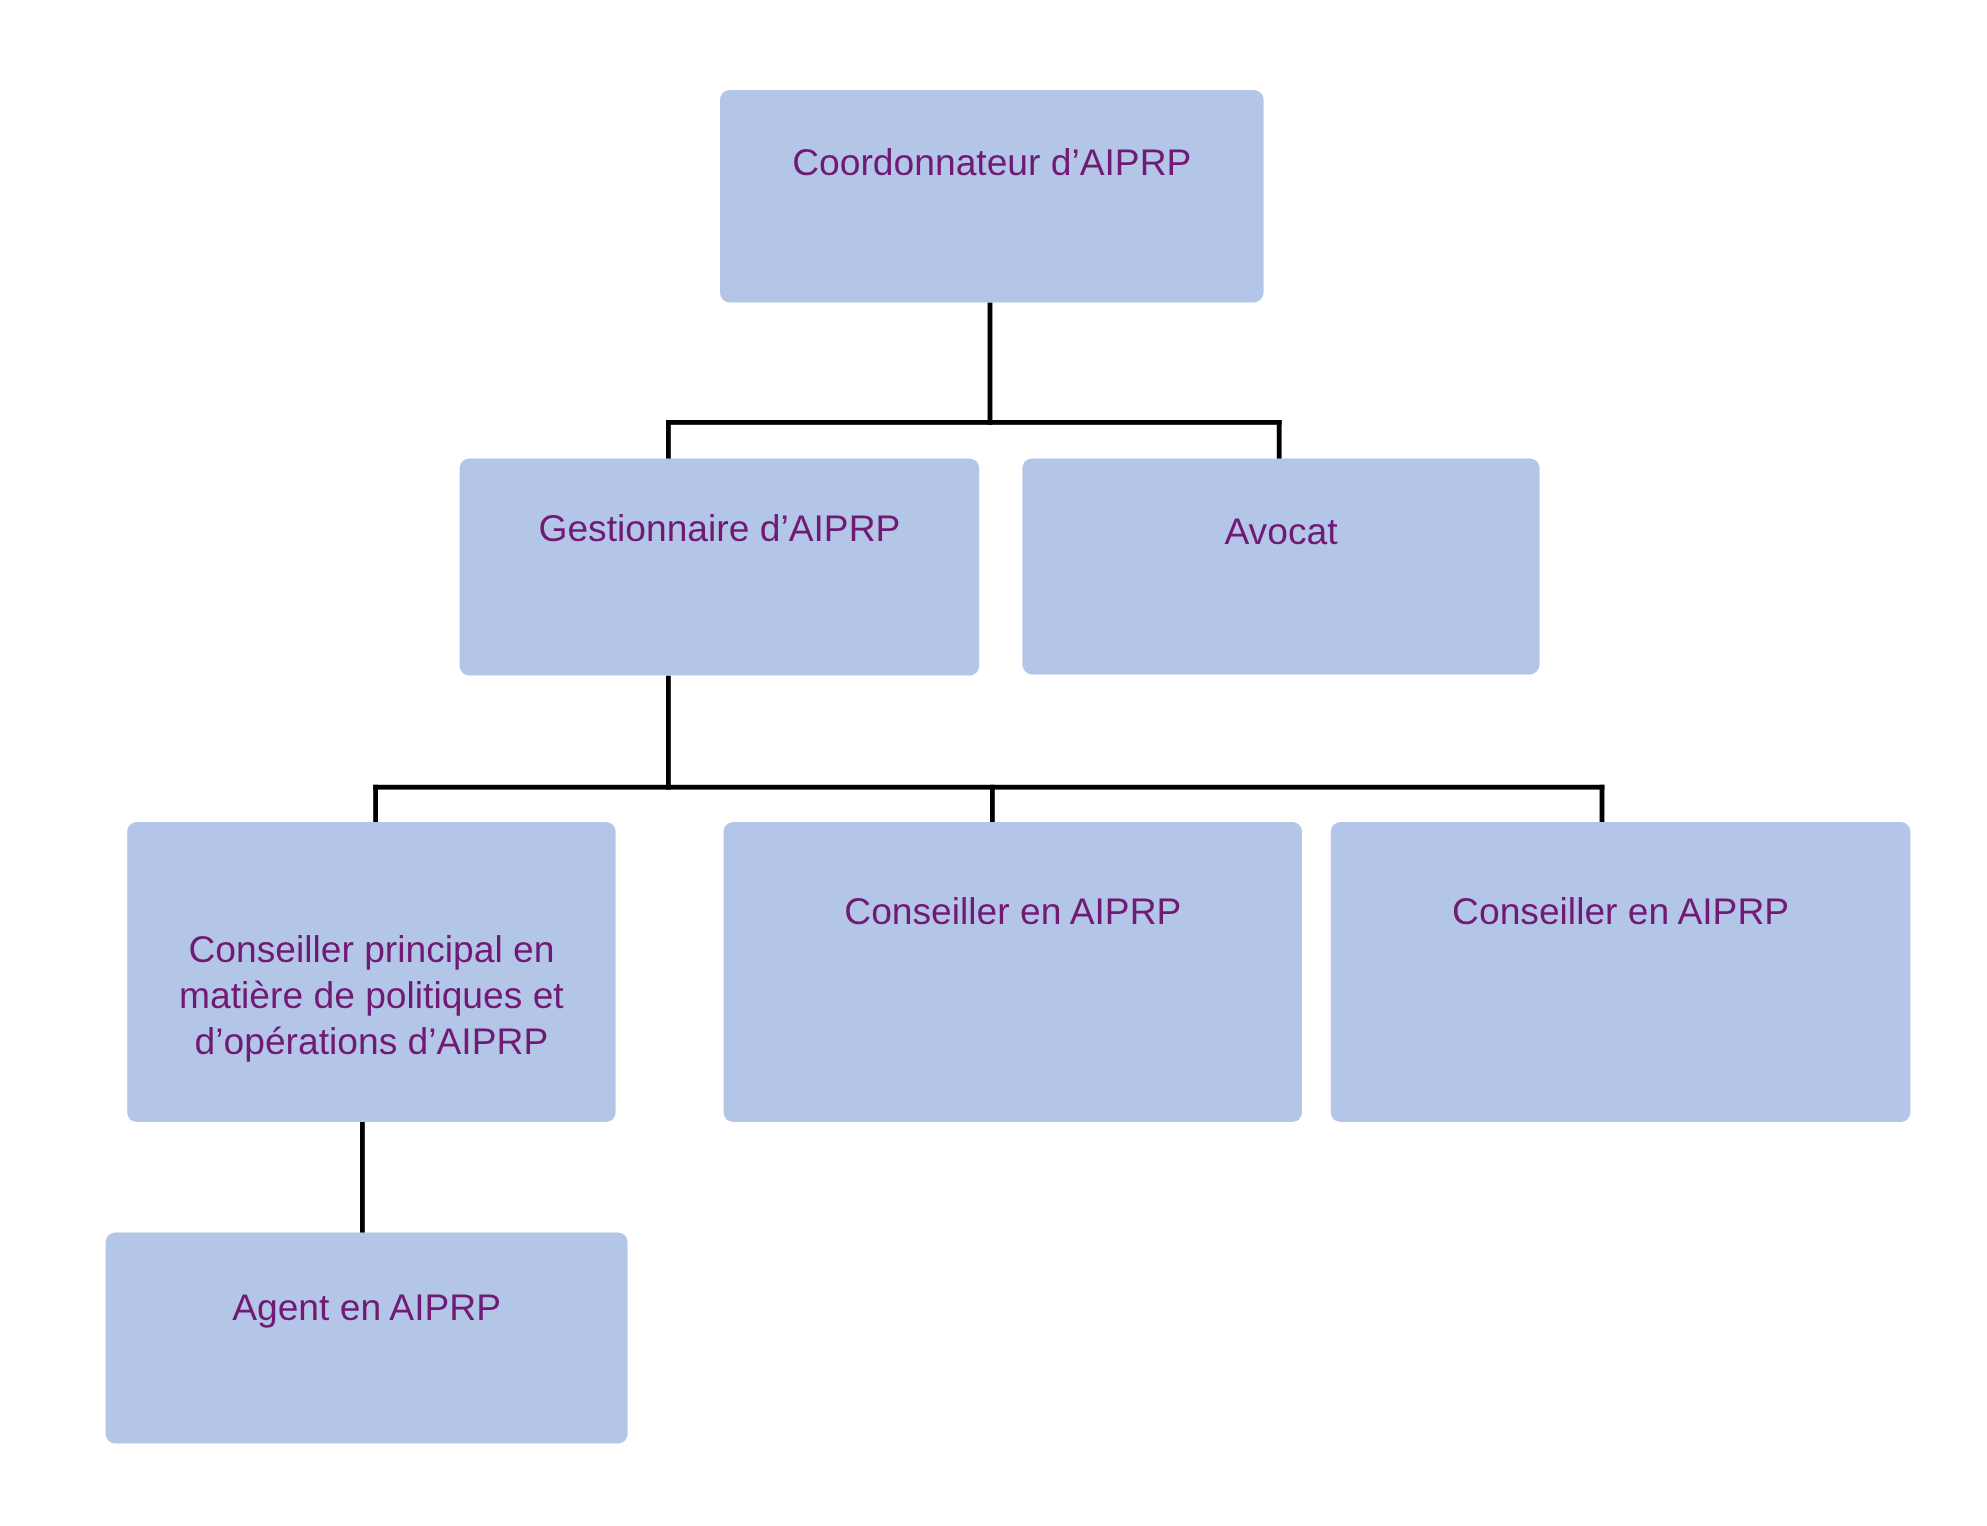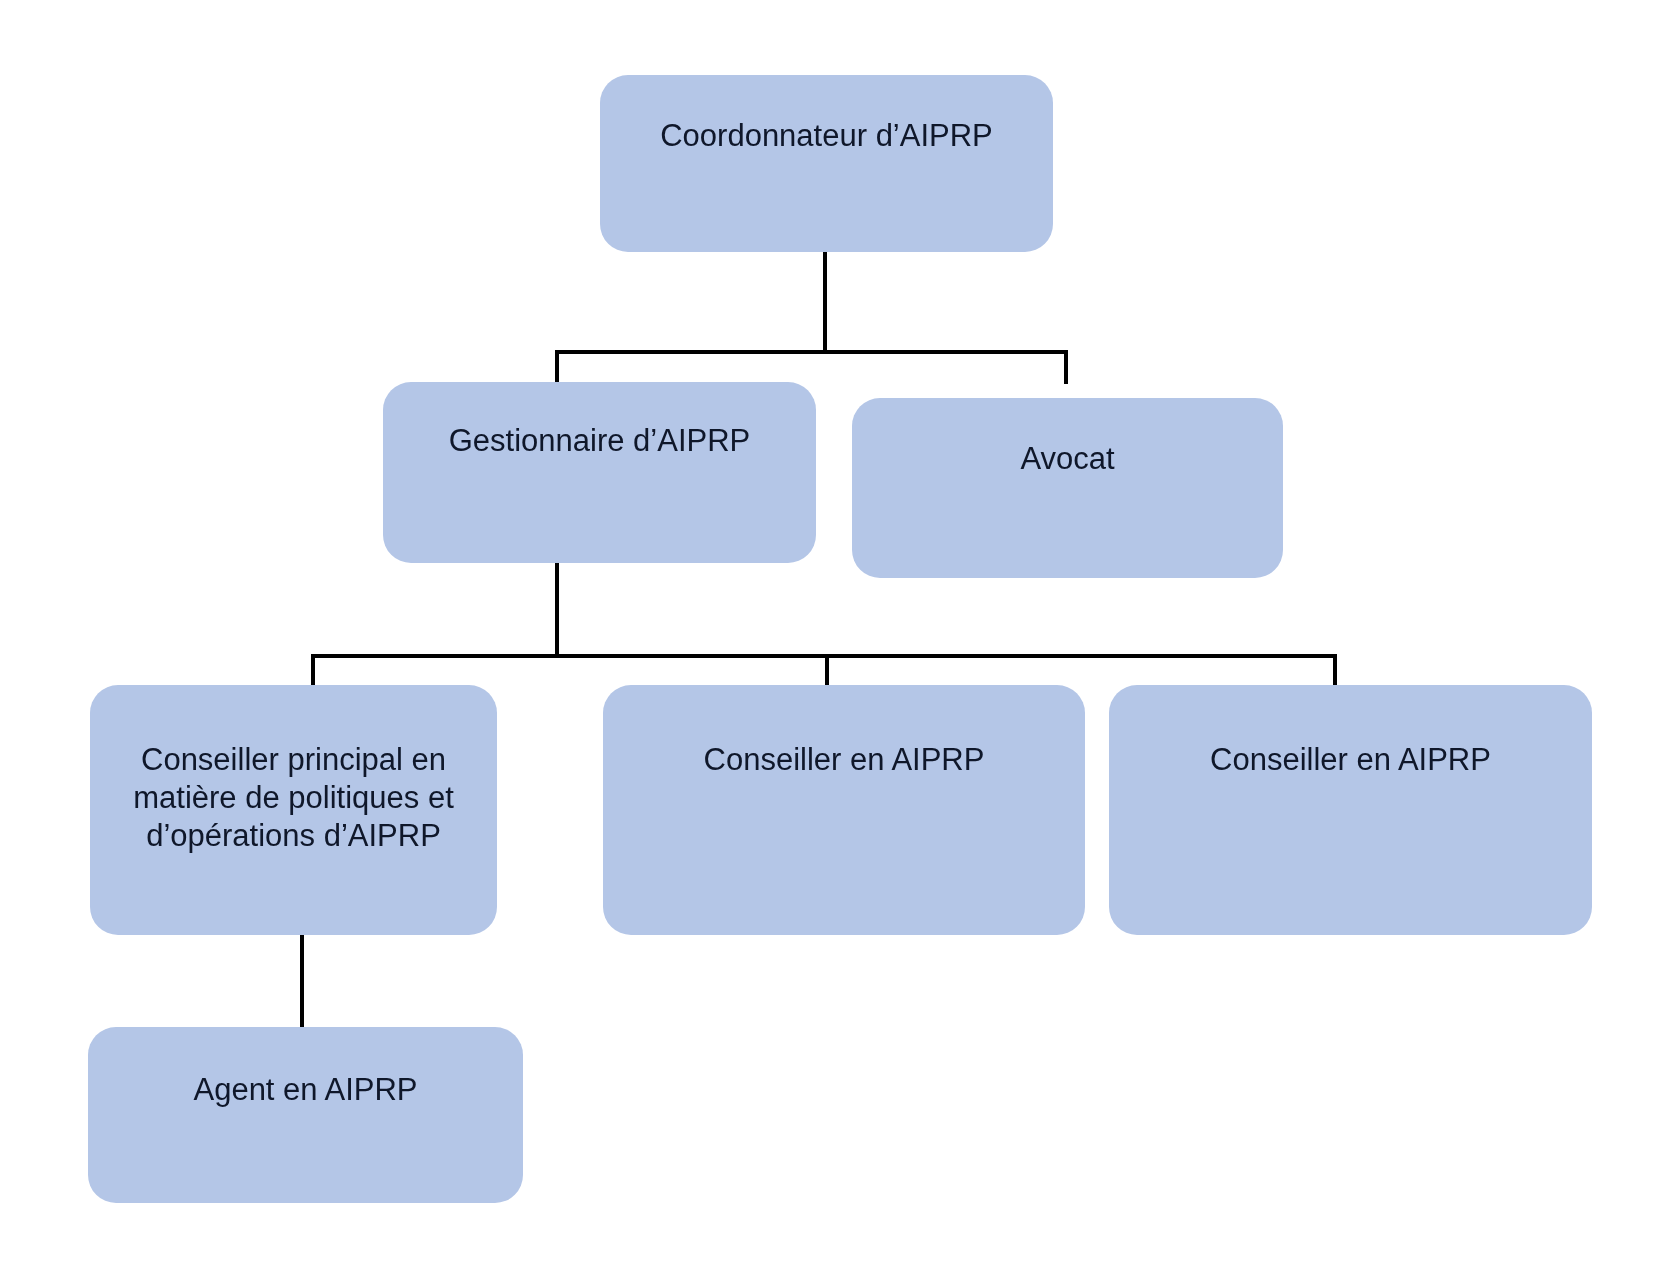--- a/index.html
+++ b/index.html
@@ -13,34 +13,34 @@
     width: 1656px;
     height: 1272px;
     background: #ffffff;
     font-family: "Liberation Sans", "DejaVu Sans", sans-serif;
     overflow: hidden;
   }
   .node {
     position: absolute;
     box-sizing: border-box;
     background: #b4c6e7;
-    border-radius: 28px;
-    color: #0f172a;
+    border-radius: 8px;
+    color: #701a75;
     font-size: 31px;
     line-height: 37px;
     text-align: center;
     white-space: pre-line;
   }
   .node.multiline { line-height: 38px; }
 
   
   #node-coordonnateur { left: 600px; top: 75px;  width: 453px; height: 177px; padding-top: 42px; }
   #node-gestionnaire  { left: 337px; top: 382px; width: 433px; height: 181px; padding-top: 40px; margin-left: 46px; }
-  #node-avocat        { left: 852px; top: 398px; width: 431px; height: 180px; padding-top: 42px; }
-  #node-conseiller-principal { left: 90px;   top: 685px; width: 407px; height: 250px; padding-top: 56px; }
+  #node-avocat        { left: 852px; top: 382px; width: 431px; height: 180px; padding-top: 42px; }
+  #node-conseiller-principal { left: 106px;   top: 685px; width: 407px; height: 250px; padding-top: 88px; }
   #node-conseiller-1  { left: 603px;  top: 685px; width: 482px; height: 250px; padding-top: 56px; }
   #node-conseiller-2  { left: 1109px; top: 685px; width: 483px; height: 250px; padding-top: 56px; }
   #node-agent         { left: 88px;   top: 1027px; width: 435px; height: 176px; padding-top: 44px; }
 
   
   .vline, .hline {
     position: absolute;
     background: #000000;
   }
   .vline { width: 4px; }

